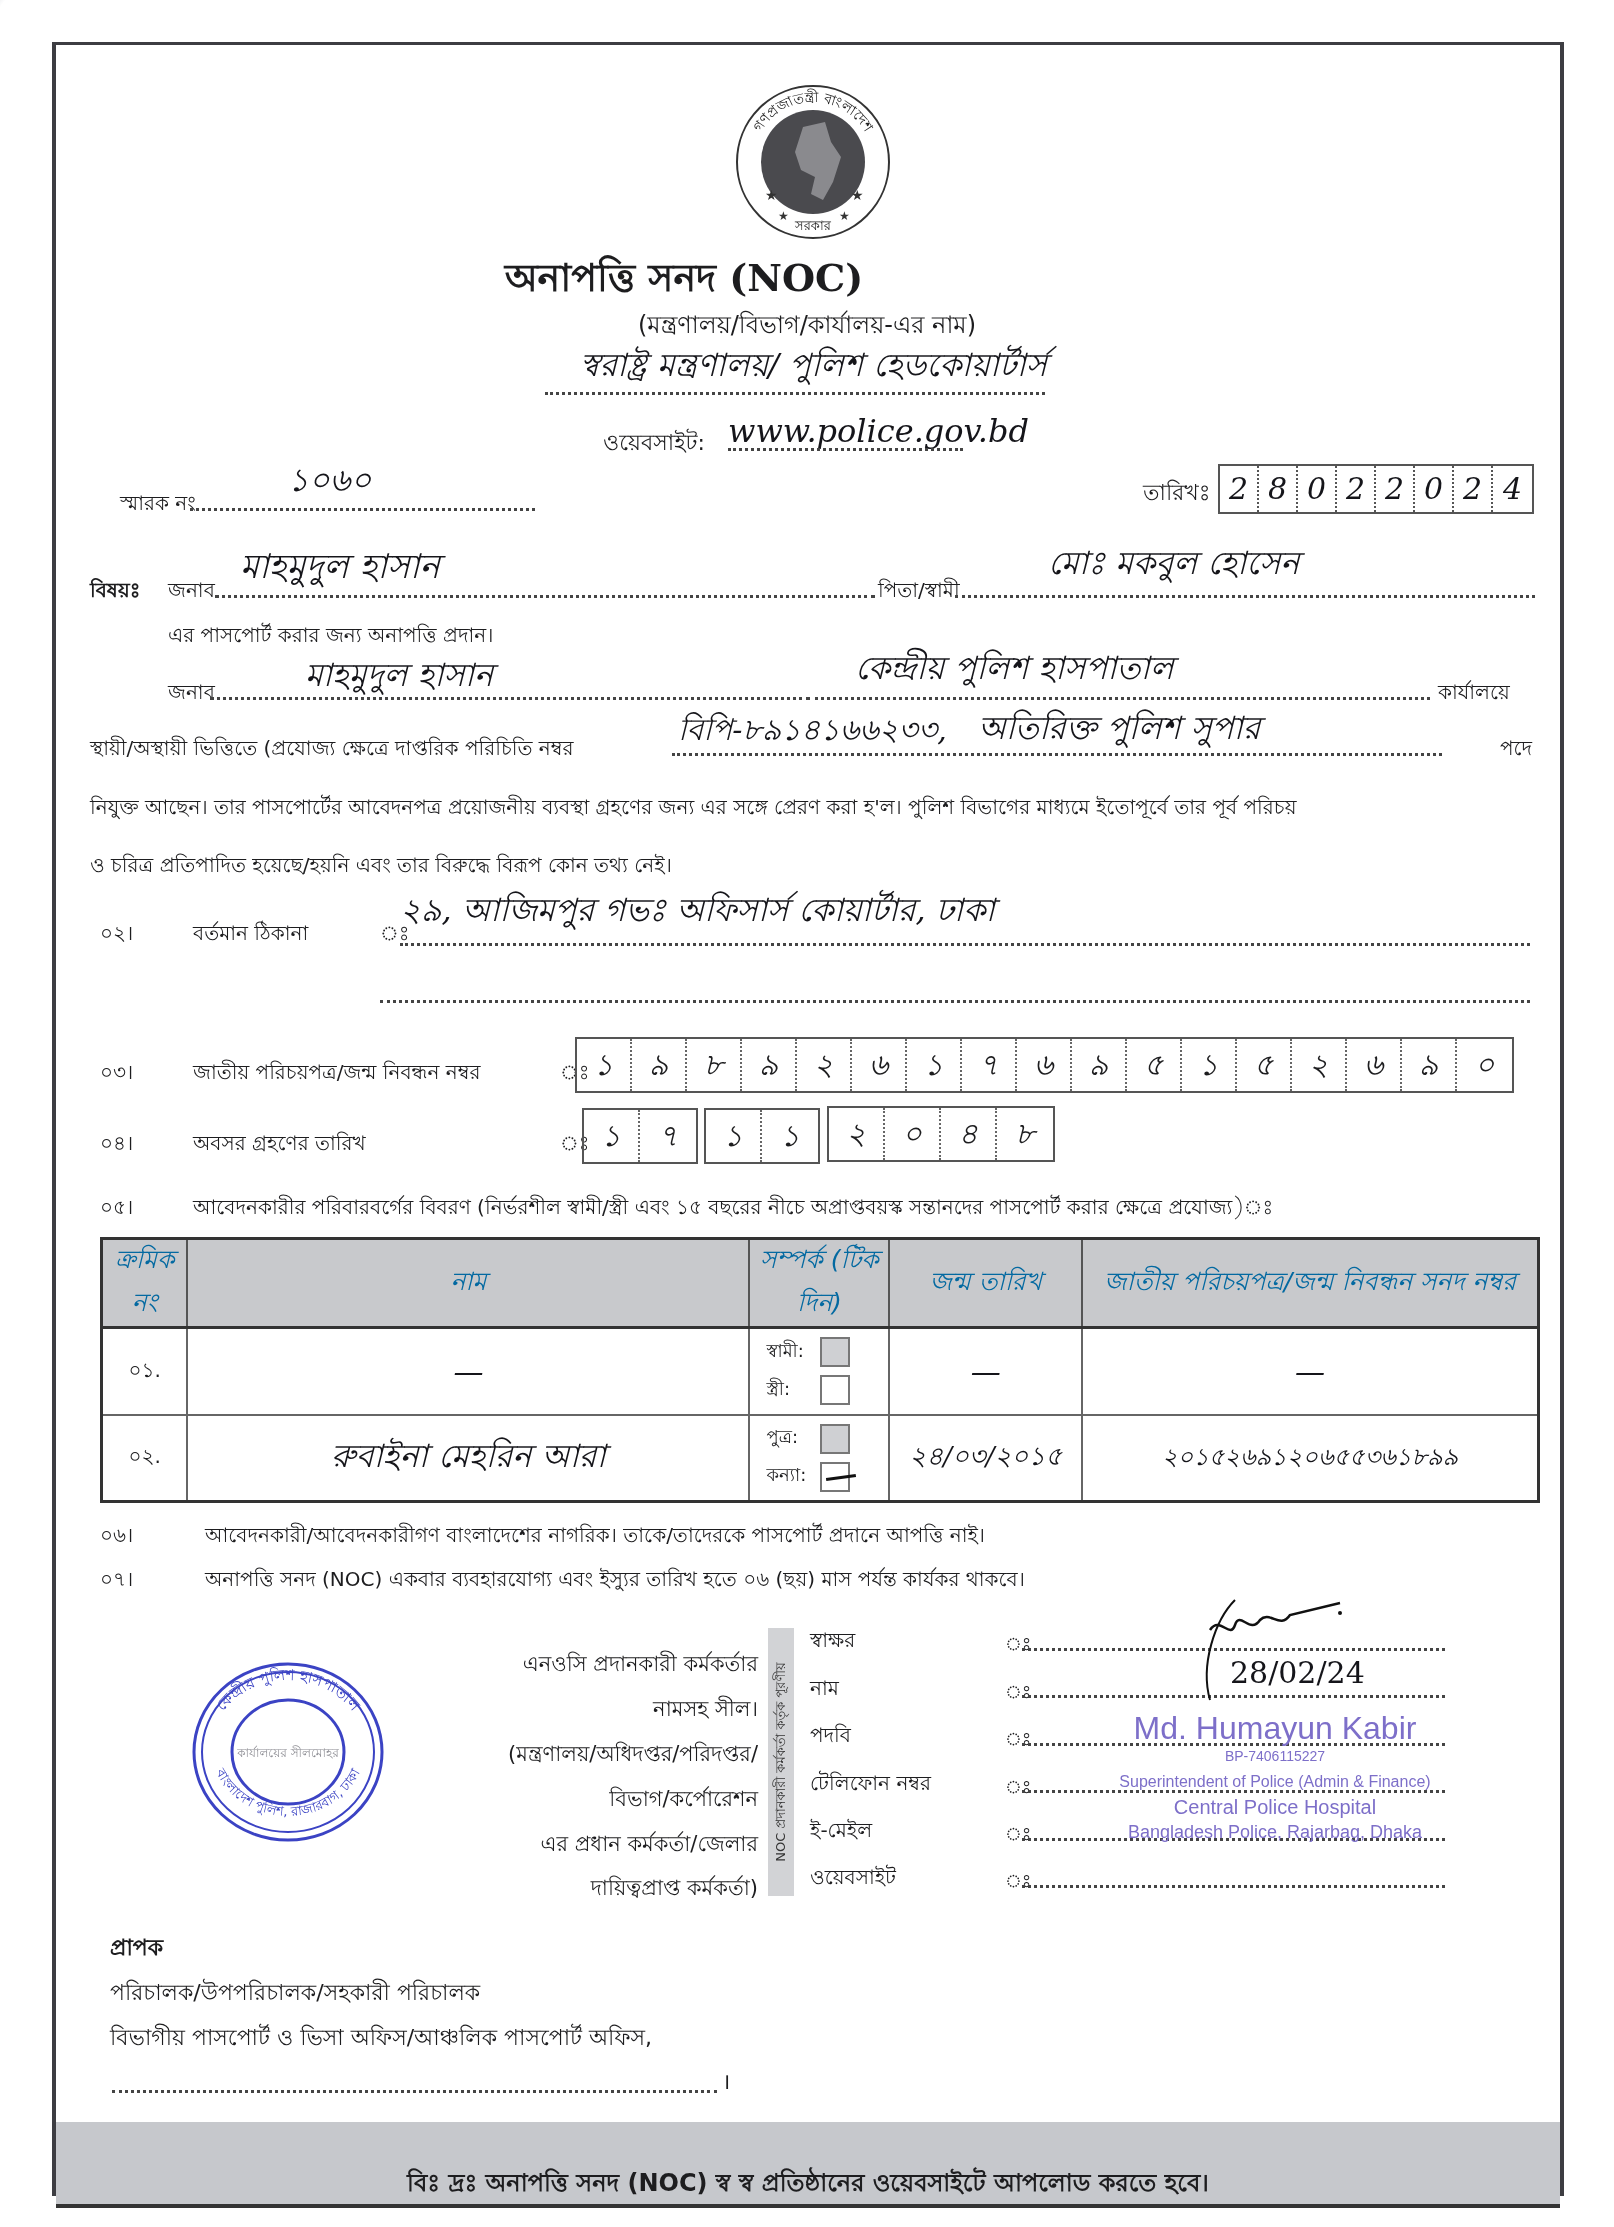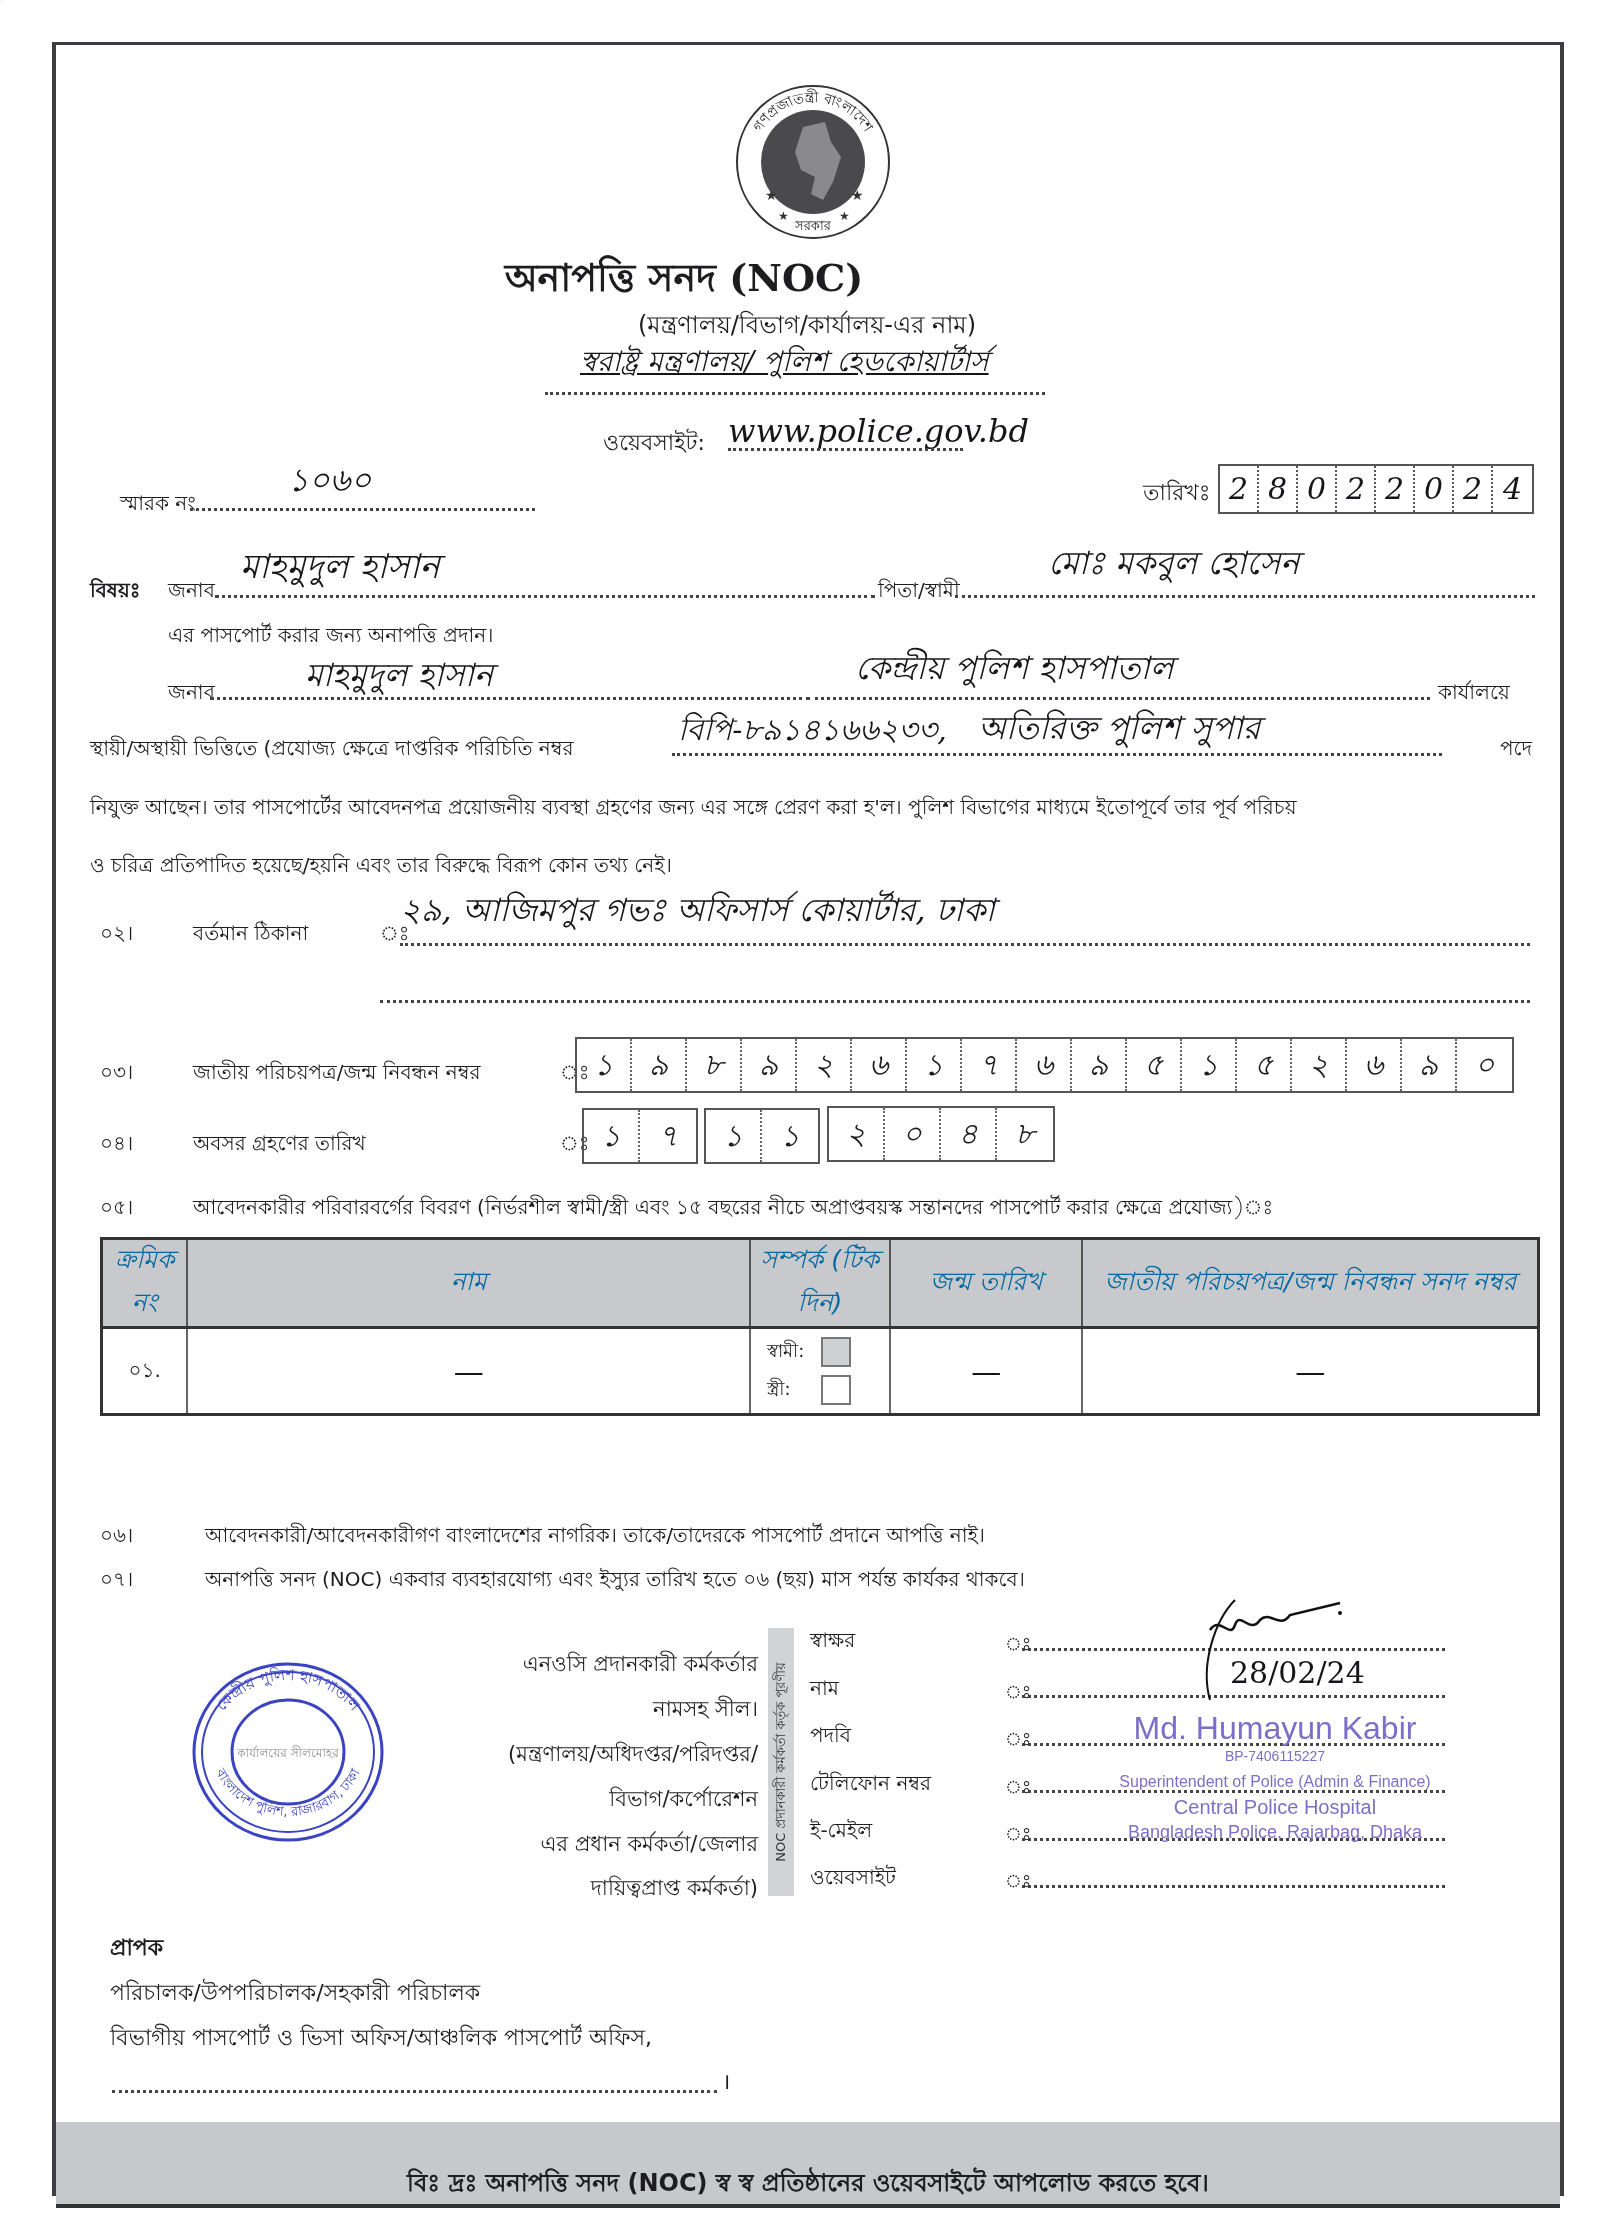--- a/index.html
+++ b/index.html
@@ -17,21 +17,21 @@
   }
 
   
   .emblem { position: absolute; left: 733px; top: 82px; width: 160px; height: 160px; }
   .emblem svg { width: 100%; height: 100%; }
 
   .abs { position: absolute; white-space: nowrap; }
   .title { left: 0; width: 1368px; top: 248px; text-align: center; font-size: 38px; font-weight: bold; font-family: "DejaVu Serif", serif; }
   .subtitle { left: 0; width: 1614px; top: 306px; text-align: center; font-size: 24px; }
   .hand { font-family: "DejaVu Serif", "Liberation Serif", serif; font-style: italic; color: #15151a; }
-  .ministry { left: 580px; top: 340px; font-size: 28px; text-decoration: underline; }
+  .ministry { left: 580px; top: 340px; font-size: 32px; }
   .dotline { border-bottom: 3px dotted #444; position: absolute; height: 0; }
   .label { font-size: 20px; }
   .website-label { left: 603px; top: 425px; font-size: 22px; }
   .website-val { left: 728px; top: 412px; font-size: 32px; }
   .memo-label { left: 92px; top: 488px; font-size: 20px; margin-left: 28px; }
   .memo-val { left: 288px; top: 455px; font-size: 32px; }
 
   .date-label { left: 1143px; top: 475px; font-size: 22px; }
   .date-boxes { position: absolute; left: 1218px; top: 464px; display: flex; border: 2px solid #555; }
   .date-boxes .cell { width: 39px; height: 46px; border-right: 2px dotted #555; font-size: 30px; text-align: center; line-height: 46px; }
@@ -220,20 +220,36 @@
             <span class="chk shaded"></span>
           </div>
         <div class="rel-line">
             <span class="rl">স্ত্রী:</span>
             <span class="chk"></span>
           </div>
       </td>
       <td class="hand" style="font-size:30px;">—</td>
       <td class="hand" style="font-size:30px;">—</td>
     </tr>
+    <tr>
+      <td>০২.</td>
+      <td class="hand" style="font-size:32px;">রুবাইনা মেহরিন আরা</td>
+      <td class="rel-cell">
+        <div class="rel-line">
+            <span class="rl">পুত্র:</span>
+            <span class="chk shaded"></span>
+          </div>
+        <div class="rel-line">
+            <span class="rl">কন্যা:</span>
+            <span class="chk ticked"></span>
+          </div>
+      </td>
+      <td class="hand" style="font-size:26px;">২৪/০৩/২০১৫</td>
+      <td class="hand" style="font-size:24px;">২০১৫২৬৯১২০৬৫৫৩৬১৮৯৯</td>
+    </tr>
   </tbody>
 </table>
 
 <div class="abs section-num" style="left:100px; top:1520px;">০৬।</div>
 <div class="abs label" style="left:205px; top:1520px;">আবেদনকারী/আবেদনকারীগণ বাংলাদেশের নাগরিক। তাকে/তাদেরকে পাসপোর্ট প্রদানে আপত্তি নাই।</div>
 <div class="abs section-num" style="left:100px; top:1564px;">০৭।</div>
 <div class="abs label" style="left:205px; top:1564px;">অনাপত্তি সনদ (NOC) একবার ব্যবহারযোগ্য এবং ইস্যুর তারিখ হতে ০৬ (ছয়) মাস পর্যন্ত কার্যকর থাকবে।</div>
 
 <div class="seal">
   <svg viewBox="0 0 200 185">

